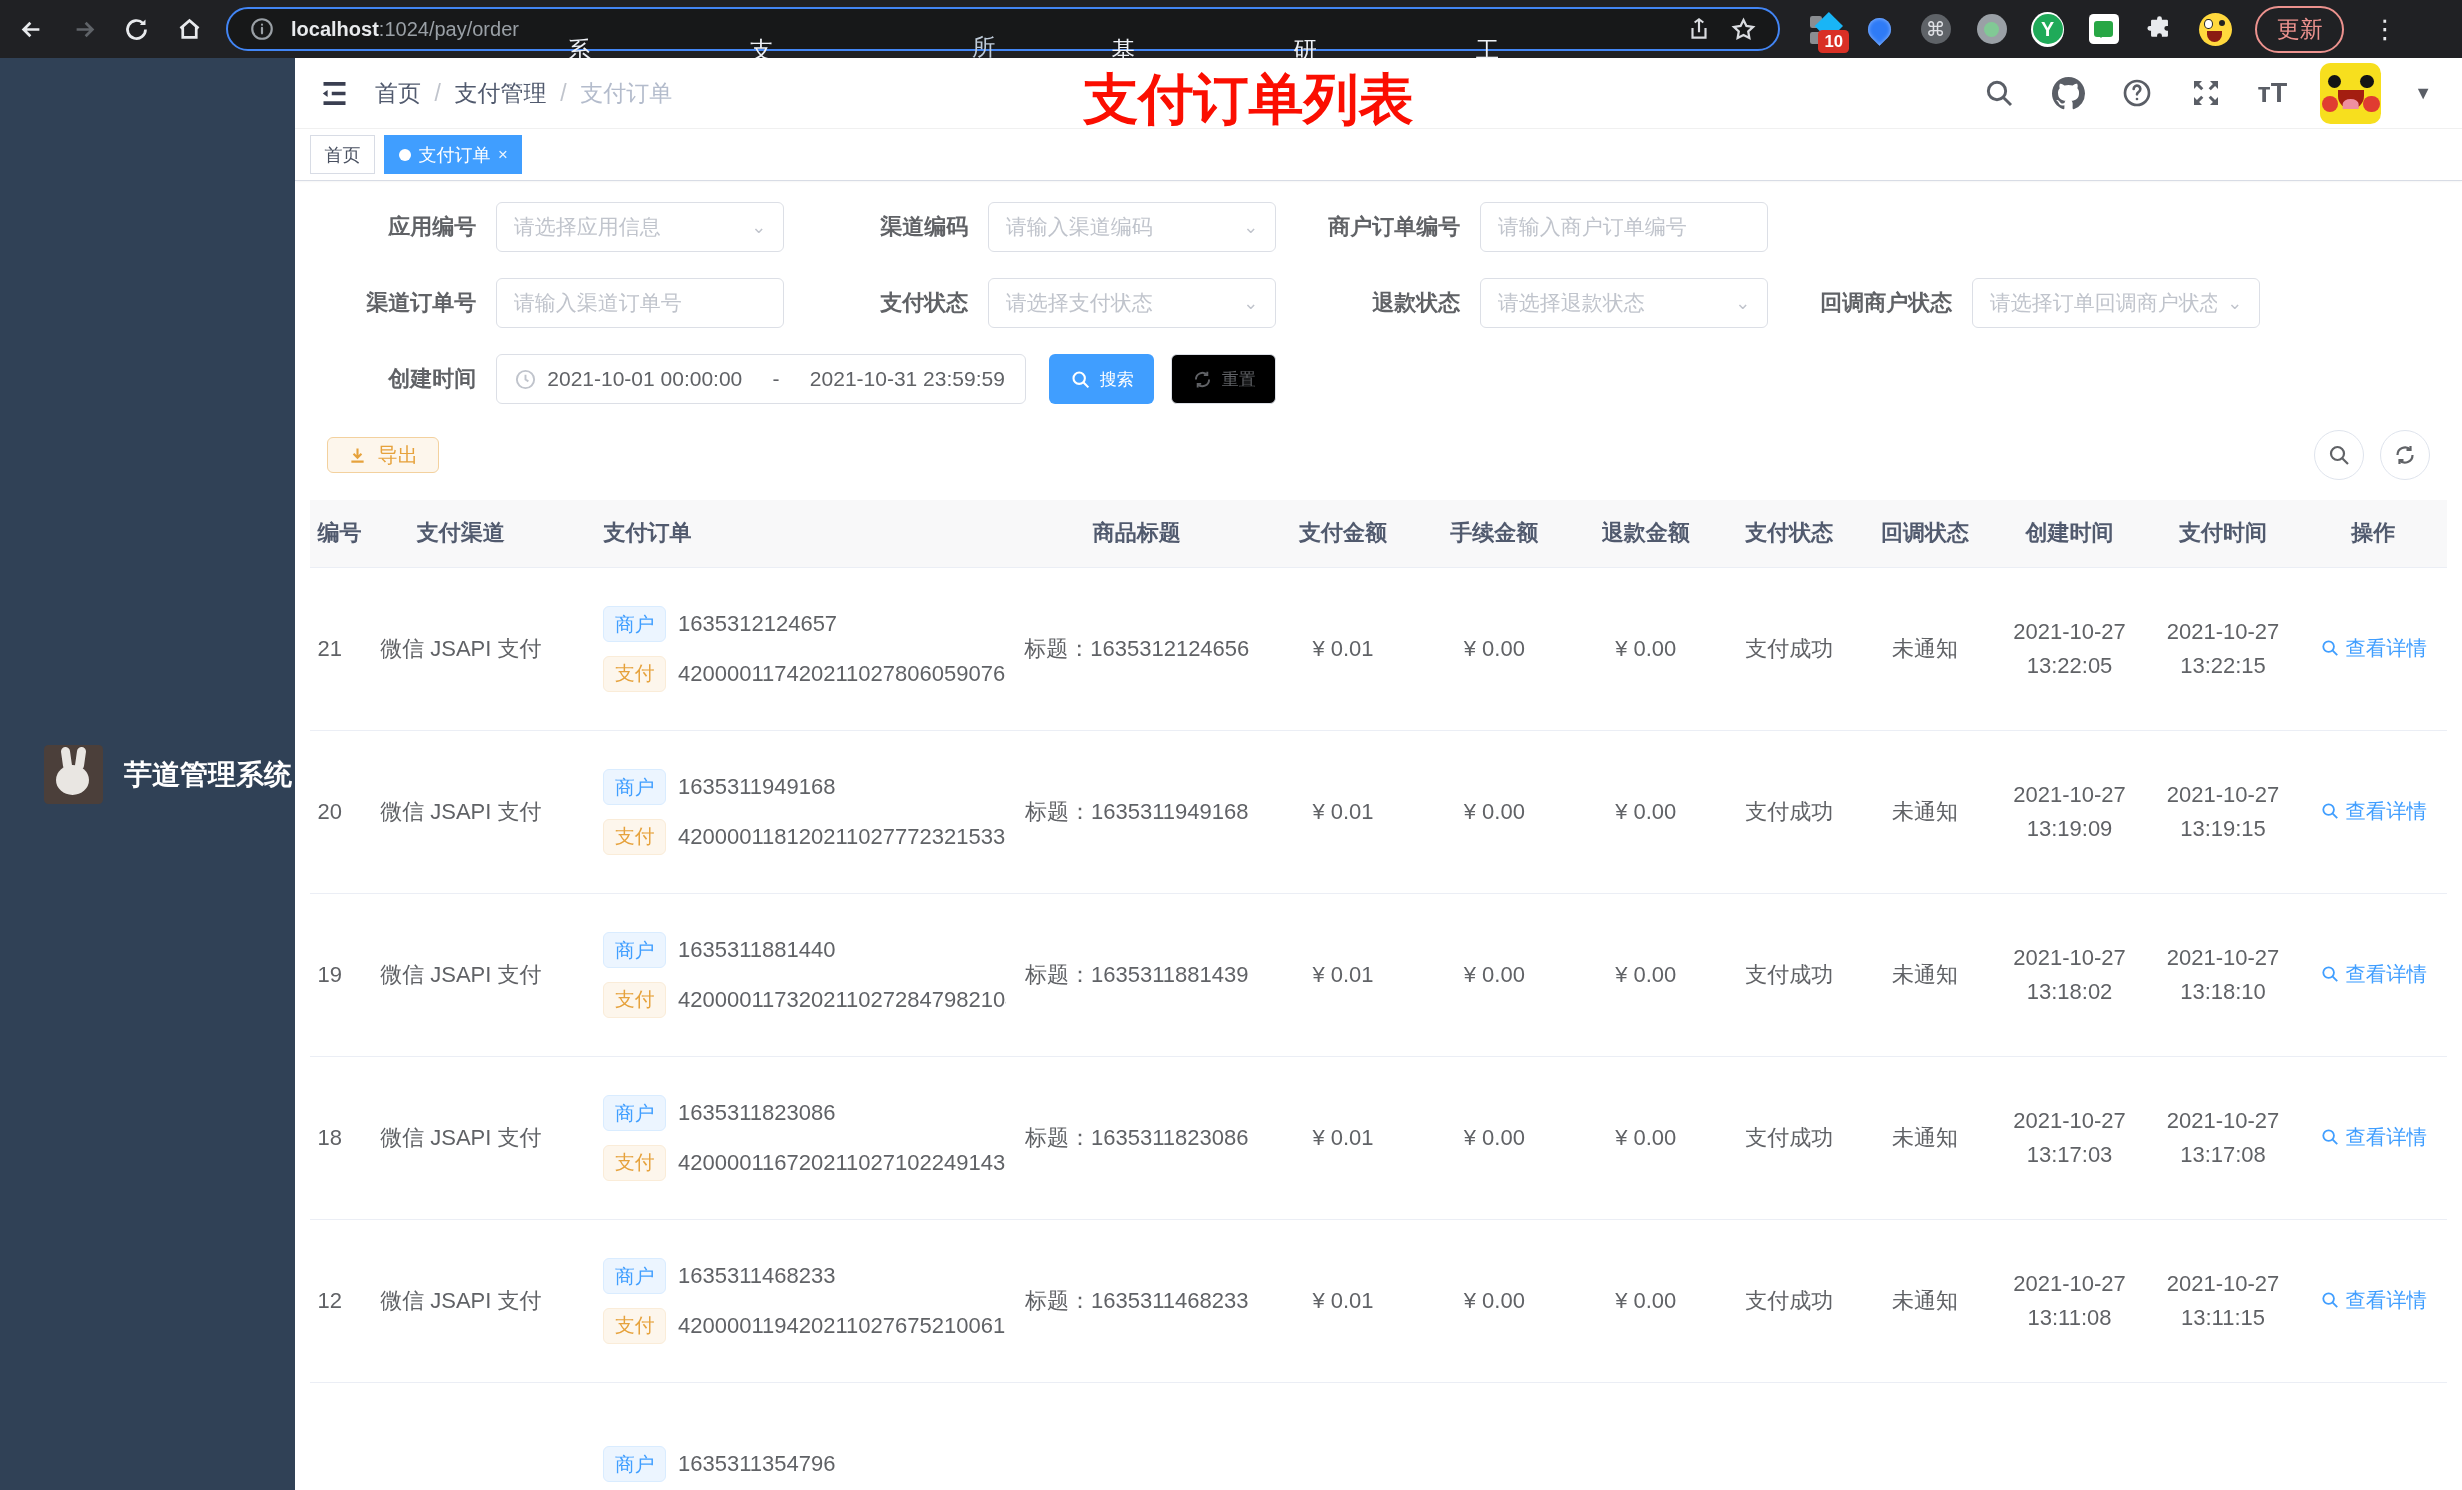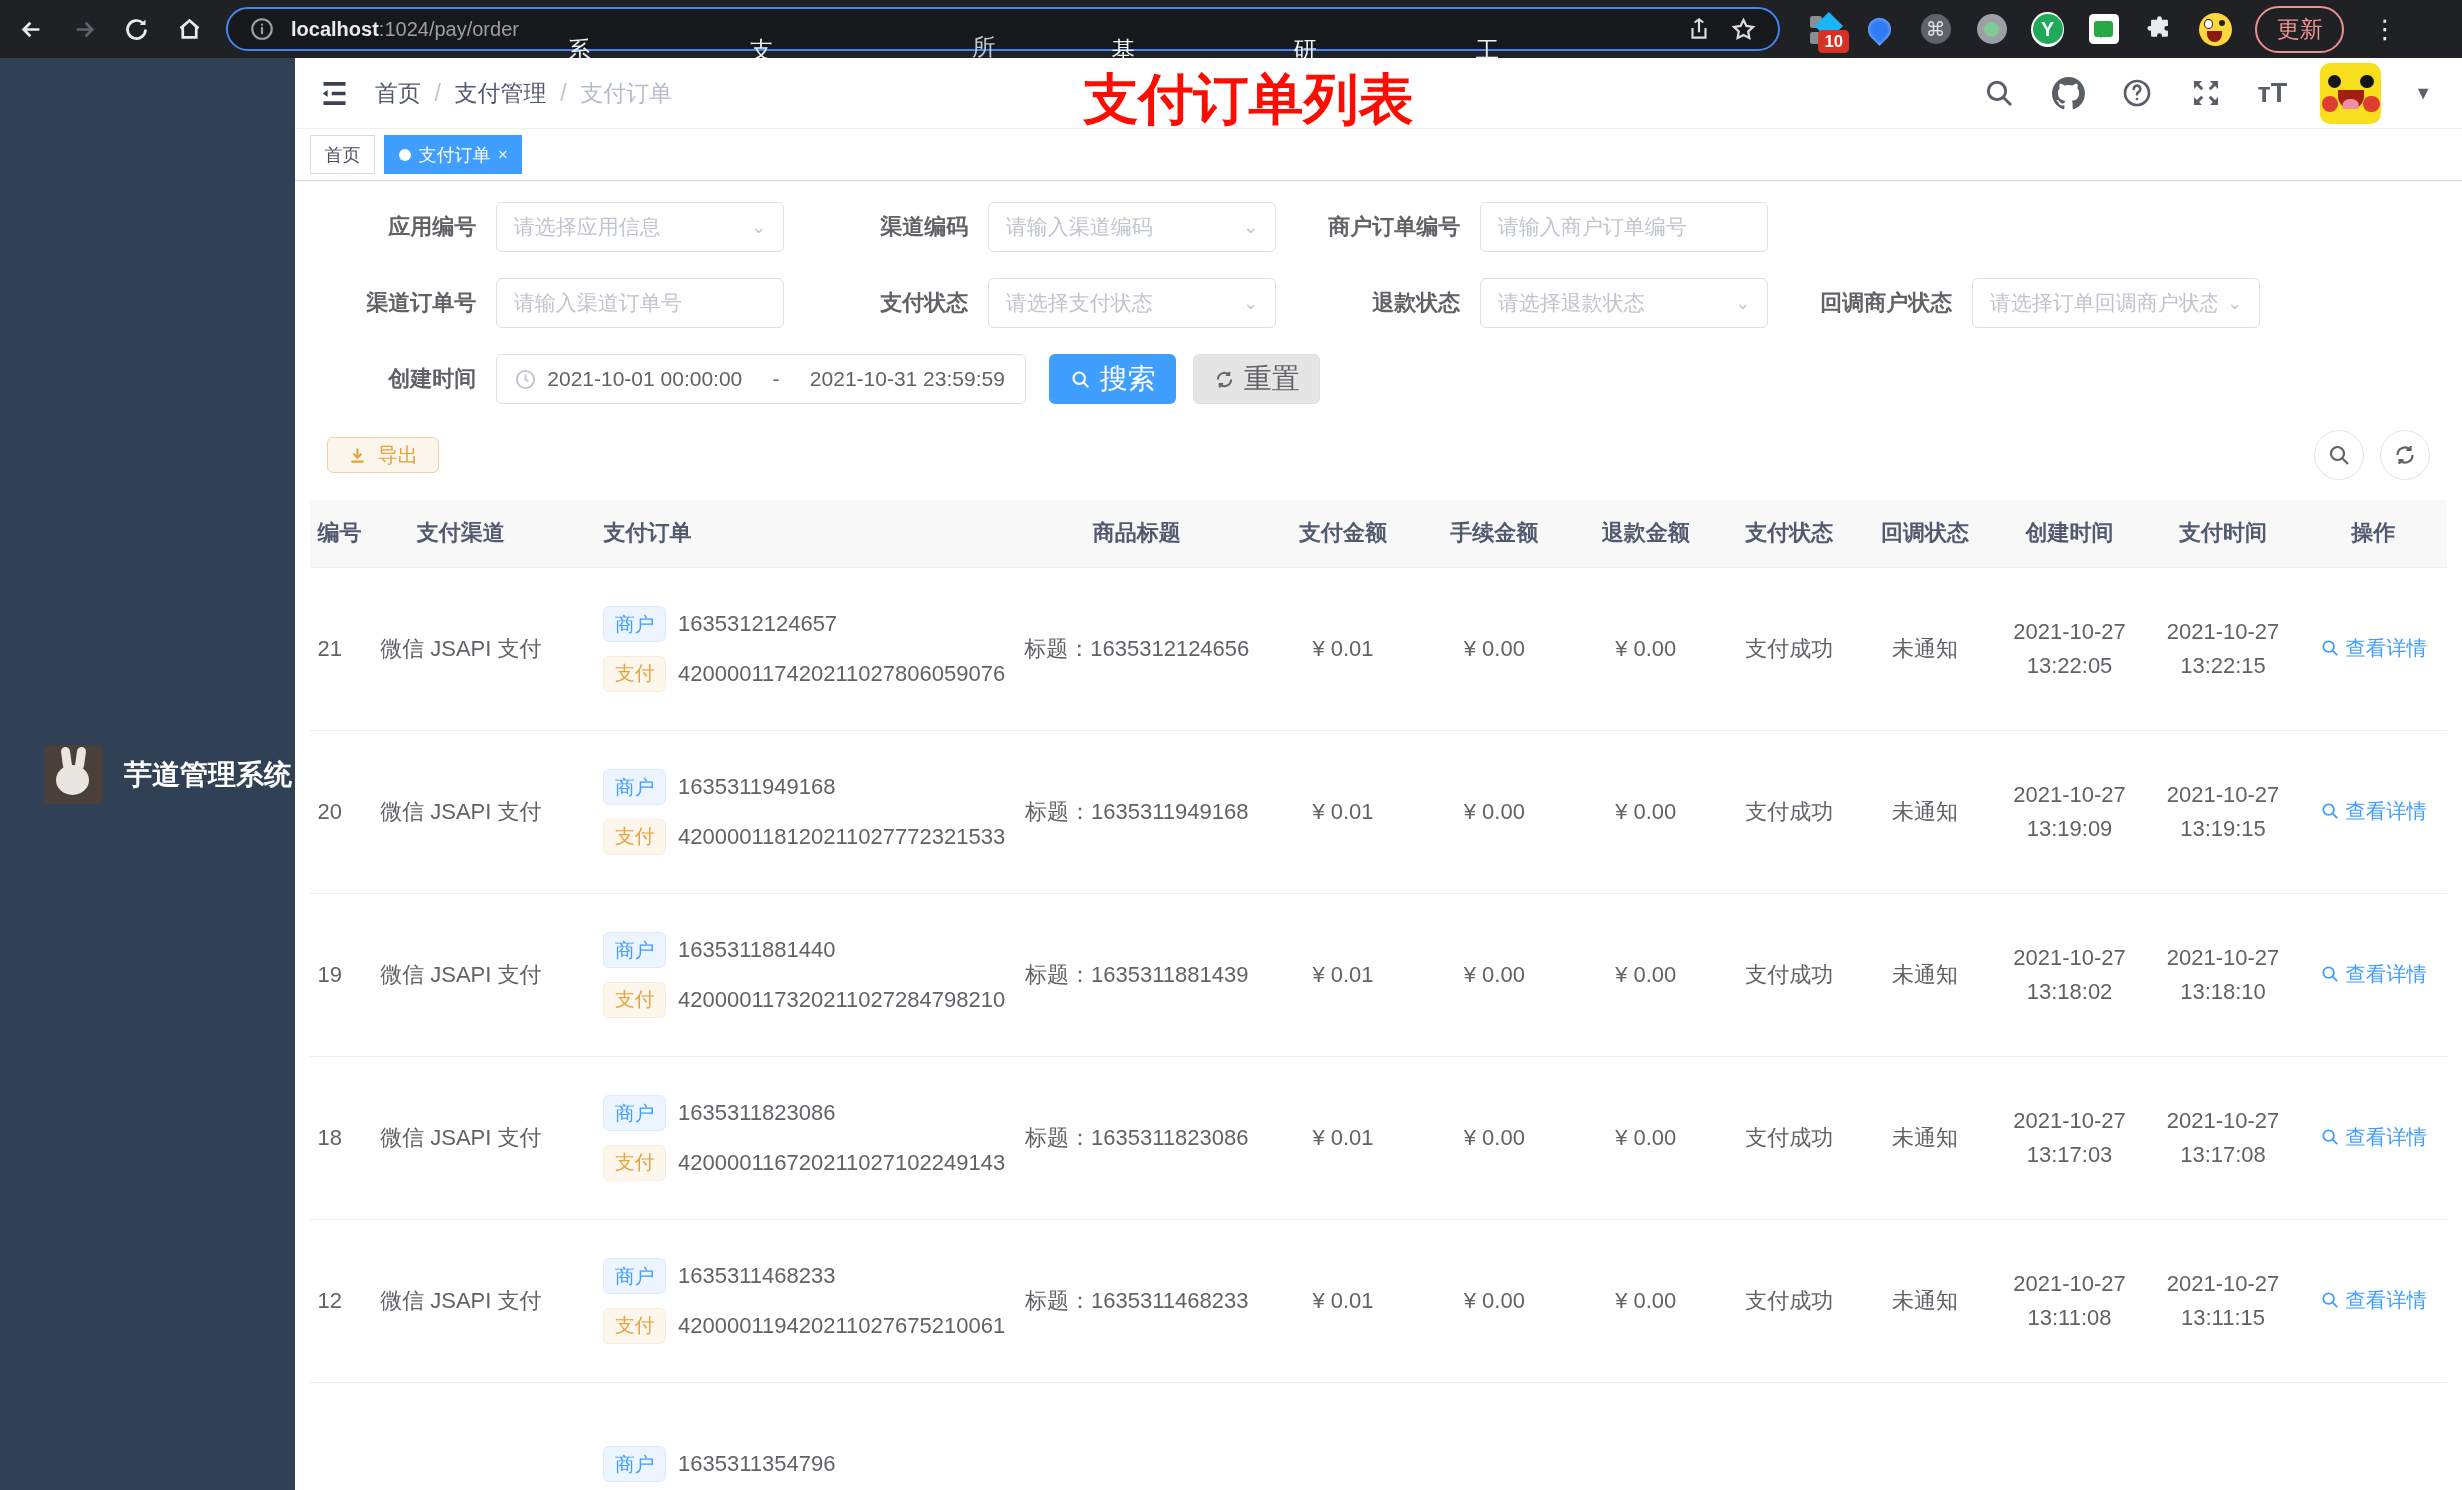--- a/index.html
+++ b/index.html
@@ -97,23 +97,23 @@
   .fgroup.wide { width:auto; }
   .flabel { width:186px; text-align:right; padding-right:19.7px; font-size:22px; color:#606266; font-weight:bold; flex:0 0 auto; white-space:nowrap;}
   .finput { height:50px; border:0.8px solid #dcdfe6; border-radius:6px; background:#fff; display:flex; align-items:center;
     padding:0 16.7px; font-size:21px; color:#c0c4cc; flex:1; max-width:288px; gap:10.6px;}
   .finput .ph { flex:1; white-space:nowrap; overflow:hidden;}
   .finput .arrow { color:#c0c4cc; font-size:18px; }
   .date-input { width:530px; max-width:530px; color:#606266;}
   .date-input .dt { color:#606266; }
   .date-input .dsep { color:#606266; padding:0 19.7px;}
   .btn { height:50px; border-radius:6px; display:inline-flex; align-items:center; justify-content:center; gap:9px;
-    font-size:28px; padding:0 19.7px; cursor:pointer; border:0.8px solid transparent; white-space:nowrap;}
+    font-size:17px; padding:0 19.7px; cursor:pointer; border:0.8px solid transparent; white-space:nowrap;}
   .btn-primary { background:#409eff; color:#fff; margin-left:23px;}
-  .btn-plain { background:#e5e5e5; border-color:#dcdfe6; color:#606266; margin-left:16.7px;font-family:Liberation Mono, monospace;}
+  .btn-plain { background:#000000; border-color:#dcdfe6; color:#606266; margin-left:16.7px;font-family:Liberation Mono, monospace;}
   .btn-warn { background:#fdf6ec; border-color:#f3d19e; color:#e6a23c; height:36px; font-size:20.4px;}
   .tools-row { display:flex; align-items:center; margin:3px 0 19.7px 0; padding:0 16.7px;}
   .circ-btn { width:50px; height:50px; border-radius:50%; border:0.8px solid #dfe4ed; background:#fff; color:#606266;
     display:flex; align-items:center; justify-content:center; margin-left:16.7px;}
   .tools-right { margin-left:auto; display:flex; }
 
   
   table { width:100%; border-collapse:collapse; table-layout:fixed; }
   thead th { background:#f8f8f9; color:#515a6e; font-size:22px; font-weight:bold; height:68px; padding:0 7.6px;
     border-bottom:0.8px solid #ebeef5; white-space:nowrap; overflow:hidden;}

